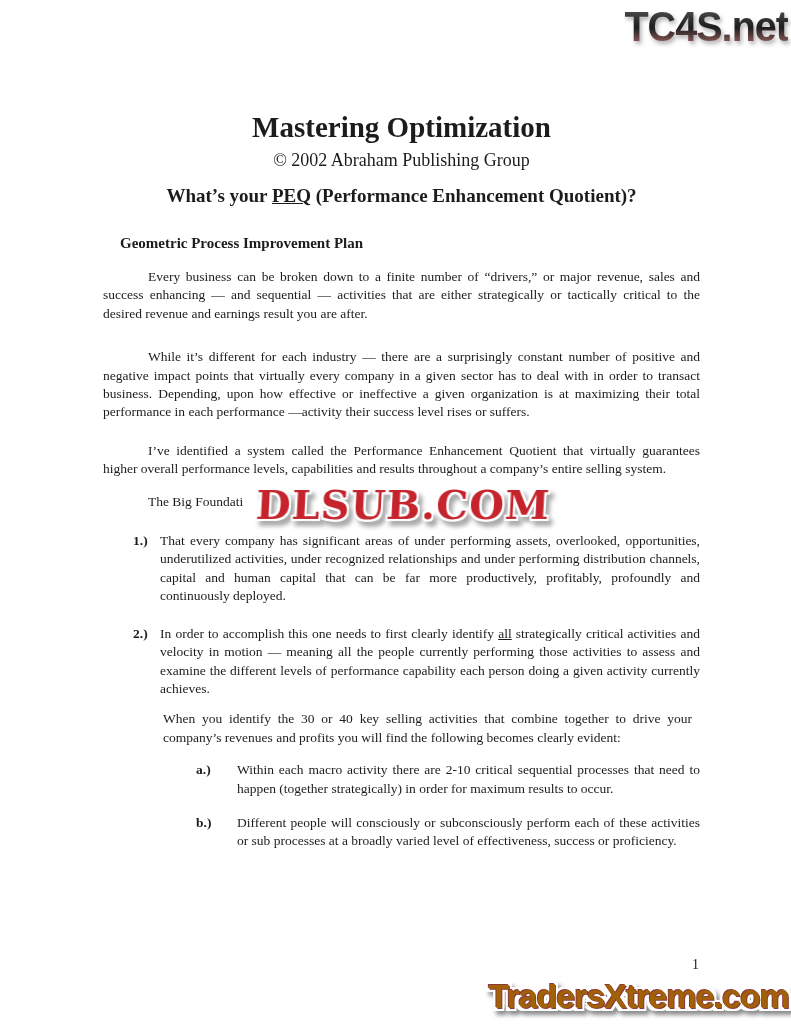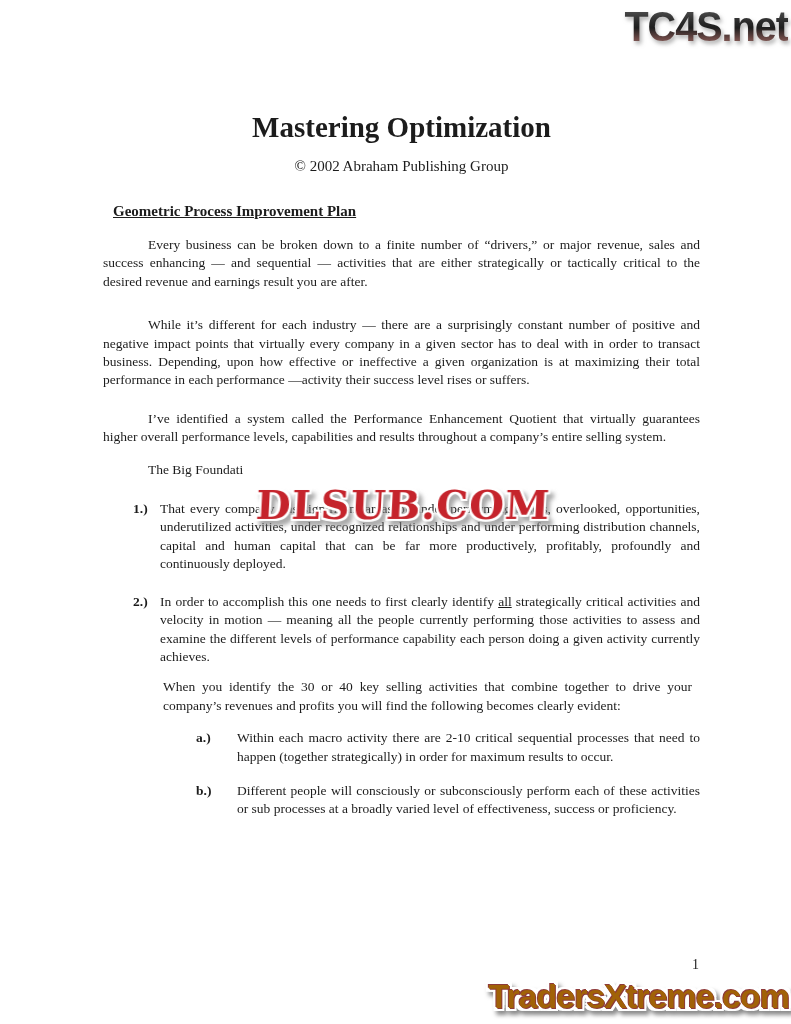--- a/index.html
+++ b/index.html
@@ -79,38 +79,37 @@
     width: 597px;
   }
   .doc-title {
     margin: 96px 0 0 0;
     font-size: 29px;
     font-weight: bold;
     text-align: center;
     line-height: 30px;
   }
   .copyright {
-    margin-top: 15px;
-    font-size: 15px;
+    margin-top: 9px;
+    font-size: 18px;
     text-align: center;
     line-height: 18px;
   }
   .peq-heading {
     margin: 16px 0 0 0;
     font-size: 19px;
     font-weight: bold;
     text-align: center;
     line-height: 22px;
   }
   .u { text-decoration: underline; }
   .section-heading {
-    margin: 27px 0 0 10px;
+    margin: 27px 0 0 17px;
     font-size: 15px;
     font-weight: bold;
-    text-decoration: underline;
     line-height: 18px;
   }
   .body {
     font-size: 13.5px;
     line-height: 18.4px;
     text-align: justify;
     margin: 16px 0 0 0;
   }
   .indent { text-indent: 45px; }
   .p2 { margin-top: 25px; }
@@ -156,20 +155,21 @@
 <div class="page">
 
   <div class="tc4s-logo">TC4S.net</div>
 
   <div class="content">
 
     <h1 class="doc-title">Mastering Optimization</h1>
 
     <div class="copyright">© 2002 Abraham Publishing Group</div>
 
+    <h2 class="peq-heading"><span>What’s your </span><span class="u">PEQ</span><span> (Performance Enhancement Quotient)?</span></h2>
 
     <h3 class="section-heading">Geometric Process Improvement Plan</h3>
 
     <p class="body indent">Every business can be broken down to a finite number of “drivers,” or major revenue, sales and success enhancing — and sequential — activities that are either strategically or tactically critical to the desired revenue and earnings result you are after.</p>
 
     <p class="body indent p2">While it’s different for each industry — there are a surprisingly constant number of positive and negative impact points that virtually every company in a given sector has to deal with in order to transact business.  Depending, upon how effective or ineffective a given organization is at maximizing their total performance in each performance —activity their success level rises or suffers.</p>
 
     <p class="body indent p3">I’ve identified a system called the Performance Enhancement Quotient that virtually guarantees higher overall performance levels, capabilities and results throughout a company’s entire selling system.</p>
 
     <p class="body indent foundation">The Big Foundati</p>

